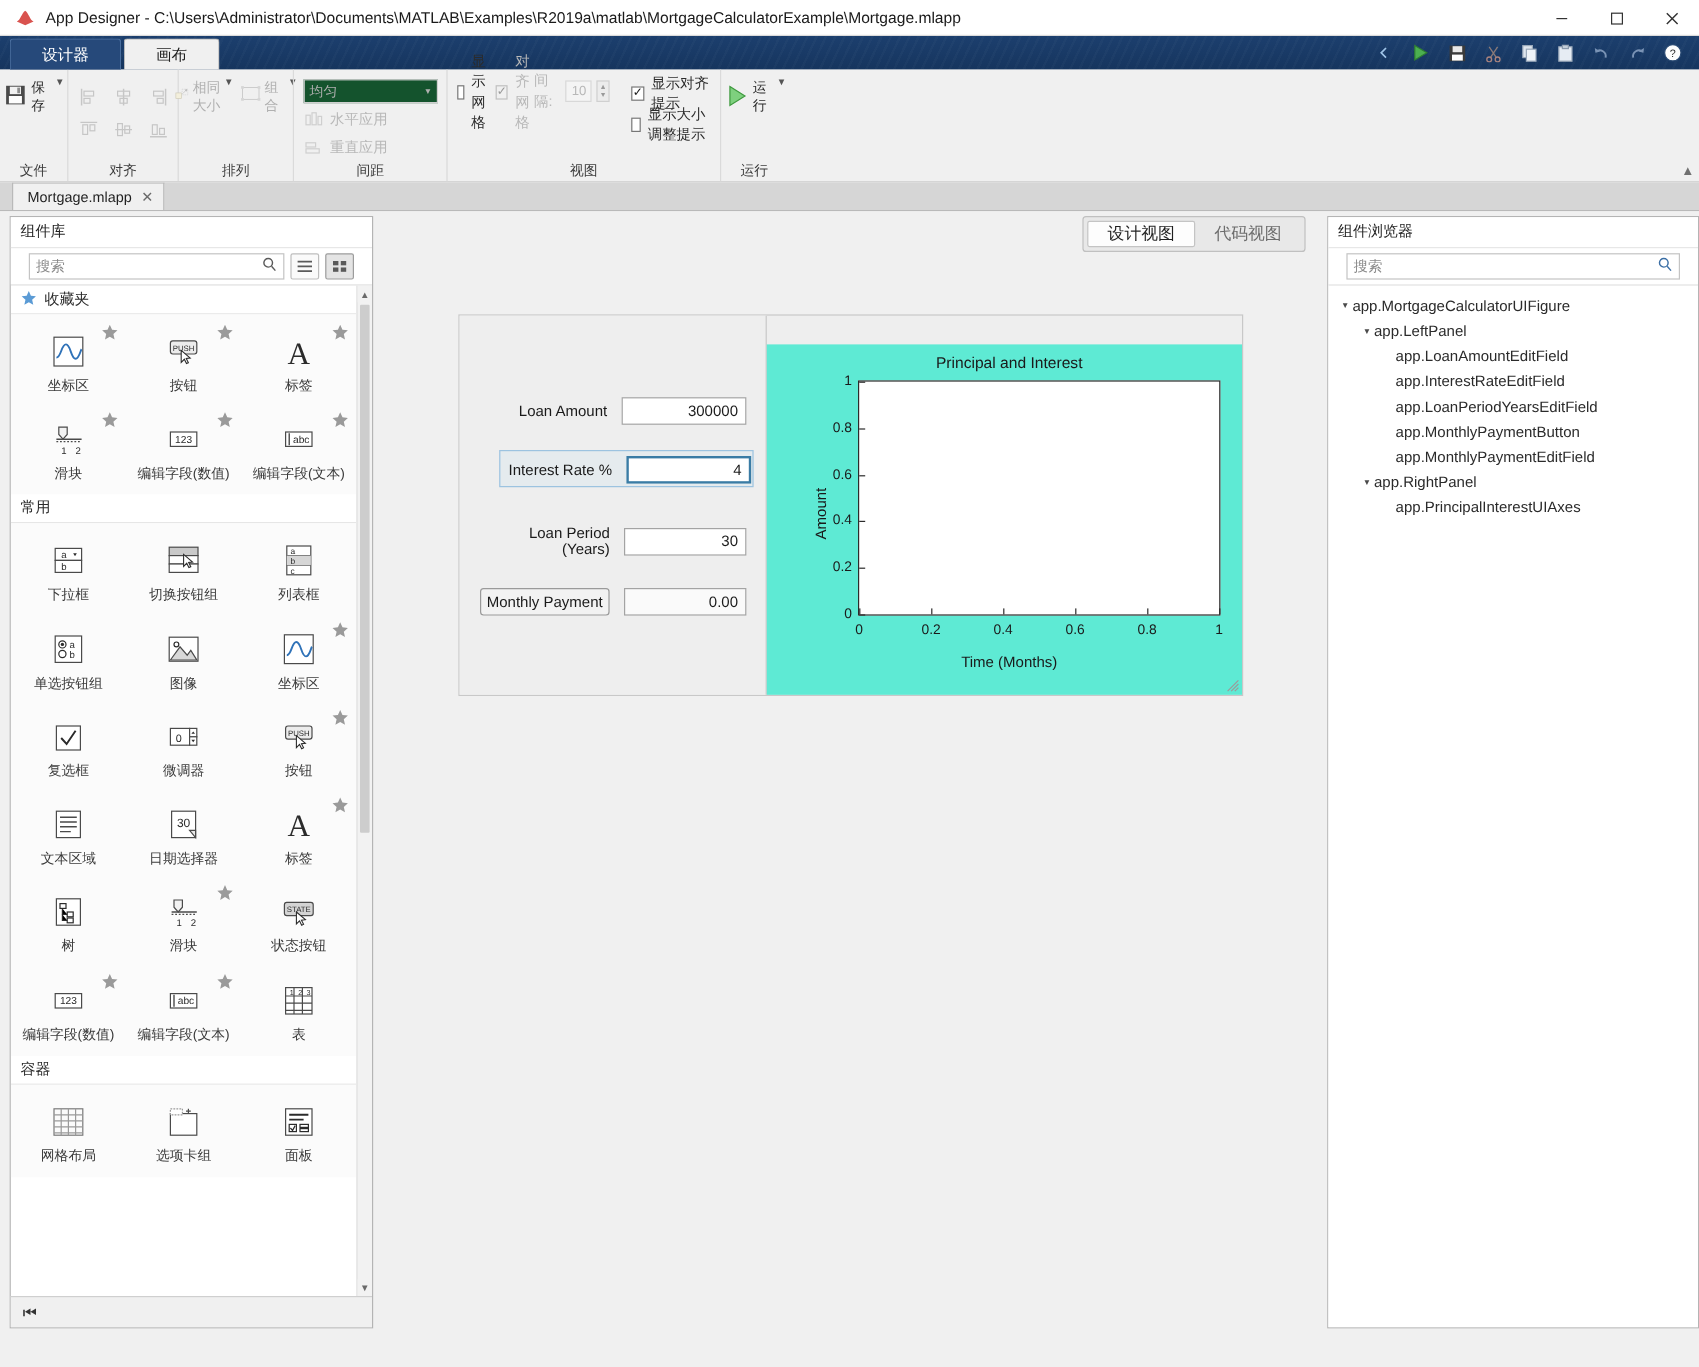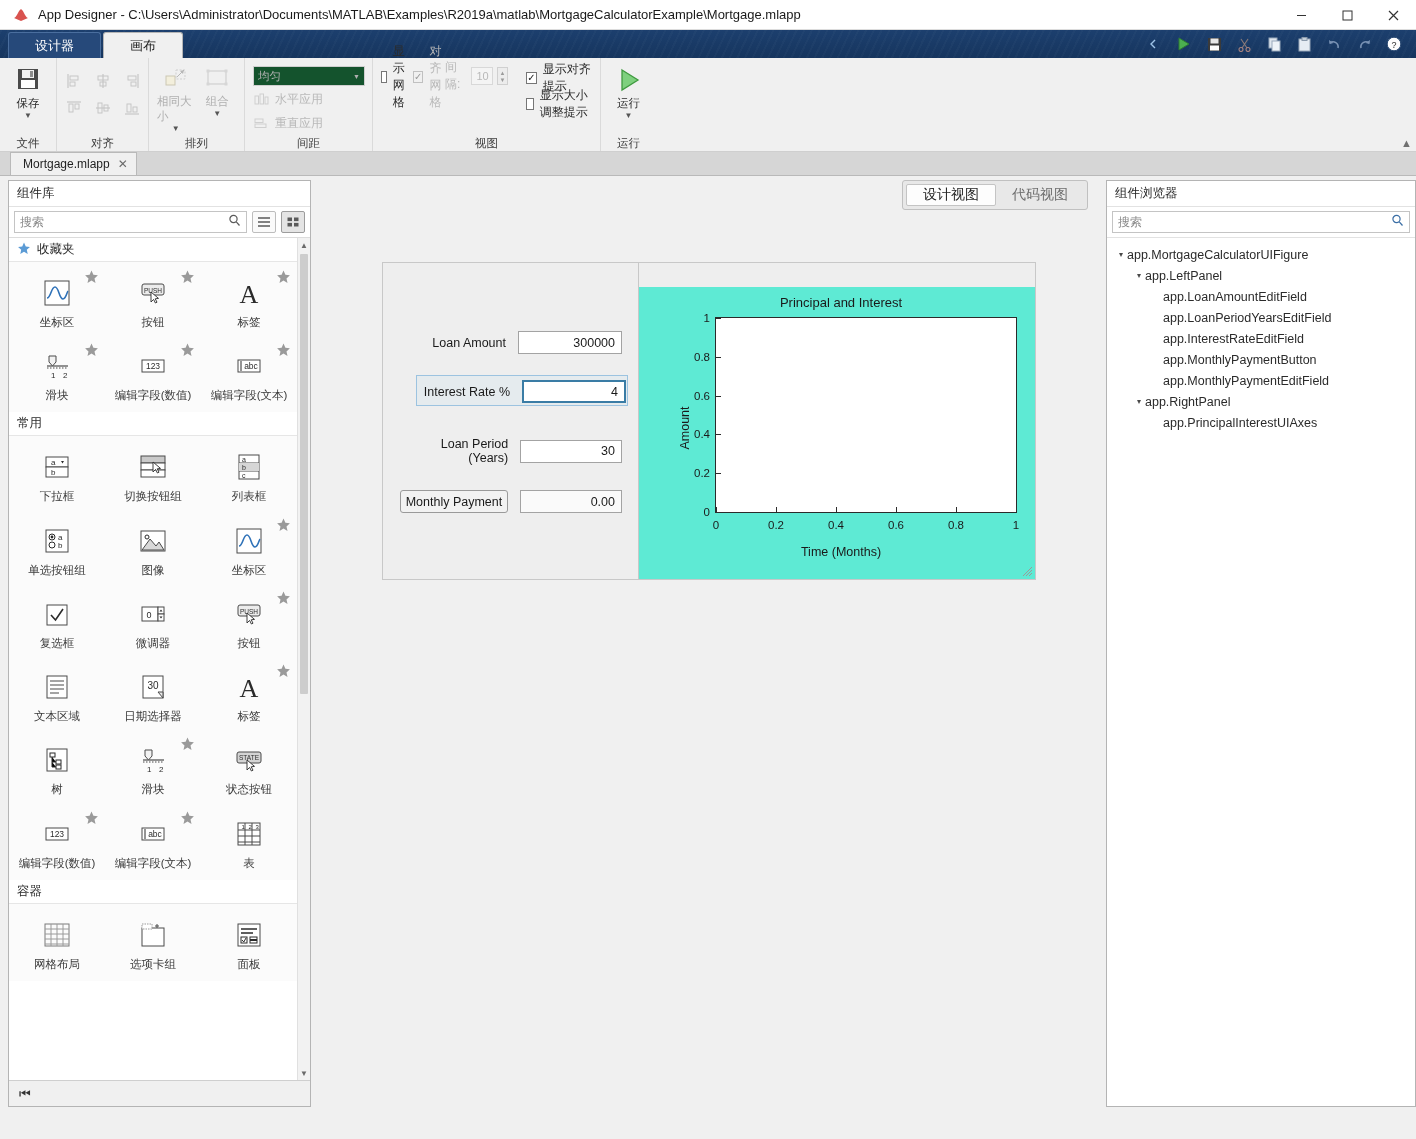--- a/index.html
+++ b/index.html
@@ -56,21 +56,21 @@
   .ribbon {
     height: 94px; background: #f0f0f0;
     border-bottom: 1px solid #cfcfcf;
     display: flex; position: relative;
   }
   .rgroup { display: flex; flex-direction: column; height: 100%; position: relative; }
   .rgroup + .rgroup { border-left: 1px solid #dadada; }
   .rgroup-body { flex: 1; display: flex; align-items: flex-start; padding: 6px 8px 0 8px; }
   .rgroup-title { height: 16px; text-align: center; font-size: 11.5px; color: #3b3b3b; line-height: 16px; }
 
-  .big-btn { width: 54px; display: flex; flex-direction: column; align-items: center; gap: 2px; padding-top: 2px; }
+  .big-btn { width: 54px; display: flex; flex-direction: row; gap: 2px; padding-top: 2px; }
   .big-btn .lbl { font-size: 11.5px; color: #2b2b2b; }
   .big-btn .caret { font-size: 8px; color: #555; line-height: 6px; }
   .big-btn.dim .lbl { color: #b0b0b0; }
 
   .icon-grid { display: grid; grid-template-columns: repeat(3, 28px); grid-auto-rows: 26px; gap: 1px; }
   .ibtn { display:flex; align-items:center; justify-content:center; }
 
   .chk-row { display: flex; align-items: center; gap: 6px; height: 22px; }
   .chk {
     width: 12px; height: 12px; border: 1px solid #767676; background: #fff;
@@ -107,21 +107,21 @@
   .workspace { position: absolute; top: 176px; left: 0; right: 0; bottom: 0; background: #f0f0f0; }
 
   
   .complib {
     position: absolute; left: 8px; top: 4px; width: 303px; bottom: 32px;
     background: #fff; border: 1px solid #b4b4b4;
     display: flex; flex-direction: column;
   }
   .panel-head { height: 26px; display: flex; align-items: center; padding: 0 8px; font-size: 12.5px; color: #1f1f1f;
                 background: #fff; border-bottom: 1px solid #e2e2e2; }
-  .search-row { height: 30px; display: flex; align-items: center; gap: 5px; padding: 0 5px; background: #fff; }
+  .search-row { height: 30px; display: flex; align-items: center; gap: 5px; padding: 0 15px; background: #fff; }
   .search-box { flex: 1; height: 22px; border: 1px solid #c4c4c4; background: #fff;
                 display: flex; align-items: center; padding: 0 5px; }
   .search-box input { border: none; outline: none; flex: 1; font-size: 12px; color: #3a3a3a; font-family: "Liberation Sans", sans-serif; background: transparent; }
   .search-box input::placeholder { color: #8a8a8a; }
   .viewbtn { width: 24px; height: 22px; border: 1px solid #bdbdbd; background: #fafafa;
              display: flex; align-items: center; justify-content: center; border-radius: 2px; }
   .viewbtn.sel { background: #e4e4e4; border-color: #9c9c9c; }
 
   .lib-scroll { flex: 1; overflow: hidden; position: relative; border-top: 1px solid #dcdcdc; }
   .lib-inner { position: absolute; left: 0; top: 0; right: 13px; bottom: 0; overflow: hidden; }
@@ -944,25 +944,25 @@
         <div class="tnode" style="padding-left: 26px;">
           <span class="tcaret">▾</span>
           <span>app.LeftPanel</span>
         </div>
         <div class="tnode" style="padding-left: 44px;">
           <span class="tcaret"></span>
           <span>app.LoanAmountEditField</span>
         </div>
         <div class="tnode" style="padding-left: 44px;">
           <span class="tcaret"></span>
-          <span>app.LoanPeriodYearsEditField</span>
+          <span>app.InterestRateEditField</span>
         </div>
         <div class="tnode" style="padding-left: 44px;">
           <span class="tcaret"></span>
-          <span>app.InterestRateEditField</span>
+          <span>app.LoanPeriodYearsEditField</span>
         </div>
         <div class="tnode" style="padding-left: 44px;">
           <span class="tcaret"></span>
           <span>app.MonthlyPaymentButton</span>
         </div>
         <div class="tnode" style="padding-left: 44px;">
           <span class="tcaret"></span>
           <span>app.MonthlyPaymentEditField</span>
         </div>
         <div class="tnode" style="padding-left: 26px;">

